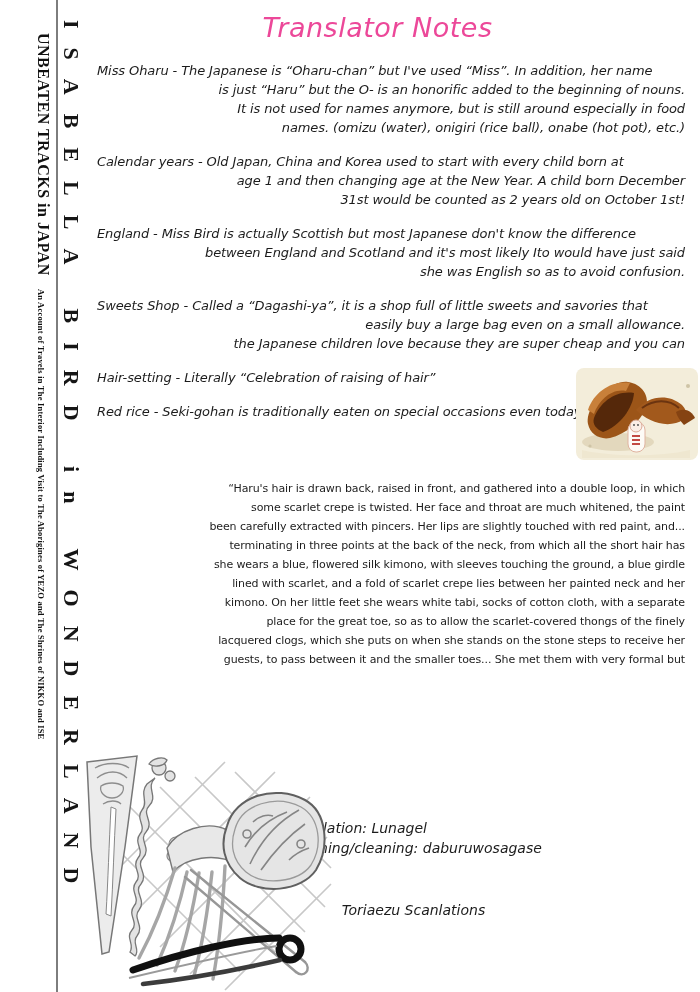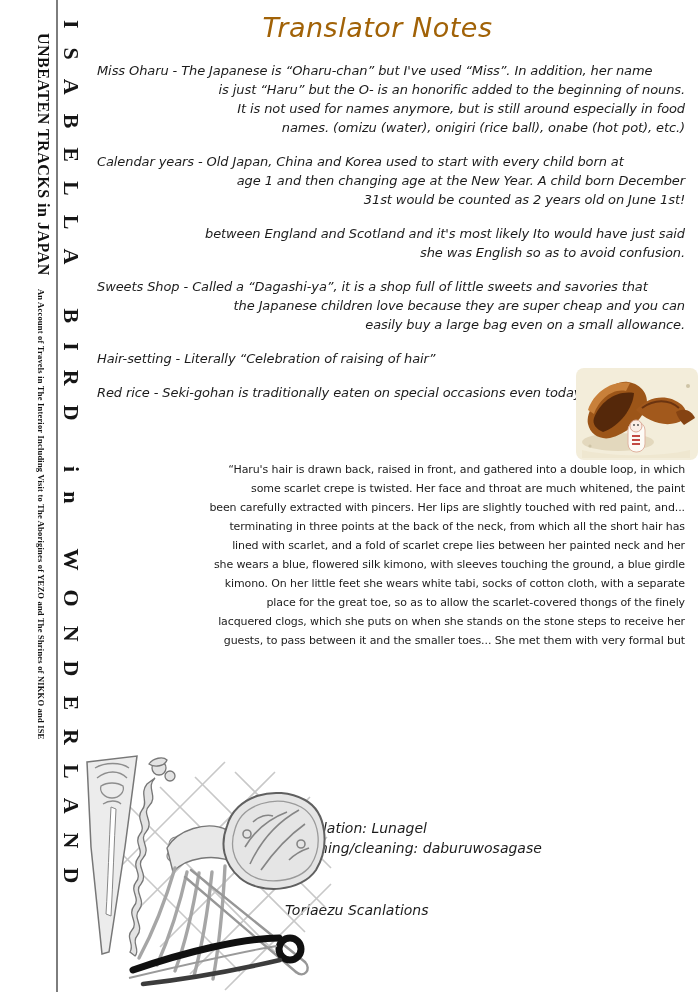--- a/index.html
+++ b/index.html
@@ -22,32 +22,32 @@
     position:absolute;left:54px;top:20px;width:30px;height:965px;
     writing-mode:vertical-rl;text-orientation:sideways;
     font-family:"Liberation Serif","DejaVu Serif",serif;
     font-size:22px;font-weight:600;letter-spacing:19px;word-spacing:2px;
     color:#161616;white-space:nowrap;
   }
   
   .content{position:absolute;left:85px;top:0;width:615px;height:992px;}
   .page-title{
     margin:12px 30px 0 0;text-align:center;
-    font-size:27px;font-style:italic;letter-spacing:0.5px;color:#a16207;
+    font-size:27px;font-style:italic;letter-spacing:0.5px;color:#ec4899;
   }
   .notes{margin-top:18px;}
   .note{margin:0 15px 15px 12px;}
   .nl{white-space:nowrap;height:19px;line-height:19px;font-size:13px;font-style:italic;letter-spacing:-0.1px;}
   .nl.first{text-align:left;}
   .nl.cont{text-align:right;}
   .quote{margin:58px 15px 0 12px;}
   .ql{white-space:nowrap;height:19px;line-height:19px;font-size:11px;letter-spacing:-0.1px;text-align:right;}
   .credits{position:absolute;left:285px;top:818px;}
   .credits div{font-size:14px;font-style:italic;line-height:20px;white-space:nowrap;}
-  .credit-group{margin-top:42px;}
+  .credit-group{margin-top:42px;text-align:center;}
   
   .cookie-img{position:absolute;left:576px;top:368px;width:122px;height:92px;}
   .combs-img{position:absolute;left:75px;top:752px;width:260px;height:240px;}
 </style>
 </head>
 <body>
 
 <div class="page">
 
   <div class="spine">
@@ -65,46 +65,47 @@
     <div class="notes">
       <div class="note">
         <div class="nl first">Miss Oharu - The Japanese is “Oharu-chan” but I've used “Miss”. In addition, her name</div>
         <div class="nl cont">is just “Haru” but the O- is an honorific added to the beginning of nouns.</div>
         <div class="nl cont">It is not used for names anymore, but is still around especially in food</div>
         <div class="nl cont">names. (omizu (water), onigiri (rice ball), onabe (hot pot), etc.)</div>
       </div>
       <div class="note">
         <div class="nl first">Calendar years - Old Japan, China and Korea used to start with every child born at</div>
         <div class="nl cont">age 1 and then changing age at the New Year. A child born December</div>
-        <div class="nl cont">31st would be counted as 2 years old on June 1st!</div>
+        <div class="nl cont">31st would be counted as 2 years old on October 1st!</div>
       </div>
       <div class="note">
+        <div class="nl first">England - Miss Bird is actually Scottish but most Japanese don't know the difference</div>
         <div class="nl cont">between England and Scotland and it's most likely Ito would have just said</div>
         <div class="nl cont">she was English so as to avoid confusion.</div>
       </div>
       <div class="note">
         <div class="nl first">Sweets Shop - Called a “Dagashi-ya”, it is a shop full of little sweets and savories that</div>
+        <div class="nl cont">easily buy a large bag even on a small allowance.</div>
         <div class="nl cont">the Japanese children love because they are super cheap and you can</div>
-        <div class="nl cont">easily buy a large bag even on a small allowance.</div>
       </div>
       <div class="note">
         <div class="nl first">Hair-setting - Literally “Celebration of raising of hair”</div>
       </div>
       <div class="note">
         <div class="nl first">Red rice - Seki-gohan is traditionally eaten on special occasions even today</div>
       </div>
     </div>
 
     <div class="quote">
       <div class="ql">“Haru's hair is drawn back, raised in front, and gathered into a double loop, in which</div>
       <div class="ql">some scarlet crepe is twisted. Her face and throat are much whitened, the paint</div>
       <div class="ql">been carefully extracted with pincers. Her lips are slightly touched with red paint, and...</div>
       <div class="ql">terminating in three points at the back of the neck, from which all the short hair has</div>
+      <div class="ql">she wears a blue, flowered silk kimono, with sleeves touching the ground, a blue girdle</div>
       <div class="ql">lined with scarlet, and a fold of scarlet crepe lies between her painted neck and her</div>
-      <div class="ql">she wears a blue, flowered silk kimono, with sleeves touching the ground, a blue girdle</div>
       <div class="ql">kimono. On her little feet she wears white tabi, socks of cotton cloth, with a separate</div>
       <div class="ql">place for the great toe, so as to allow the scarlet-covered thongs of the finely</div>
       <div class="ql">lacquered clogs, which she puts on when she stands on the stone steps to receive her</div>
       <div class="ql">guests, to pass between it and the smaller toes... She met them with very formal but</div>
     </div>
   </div>
 
   <div class="credits">
     <div>Translation: Lunagel</div>
     <div>Scanning/cleaning: daburuwosagase</div>

